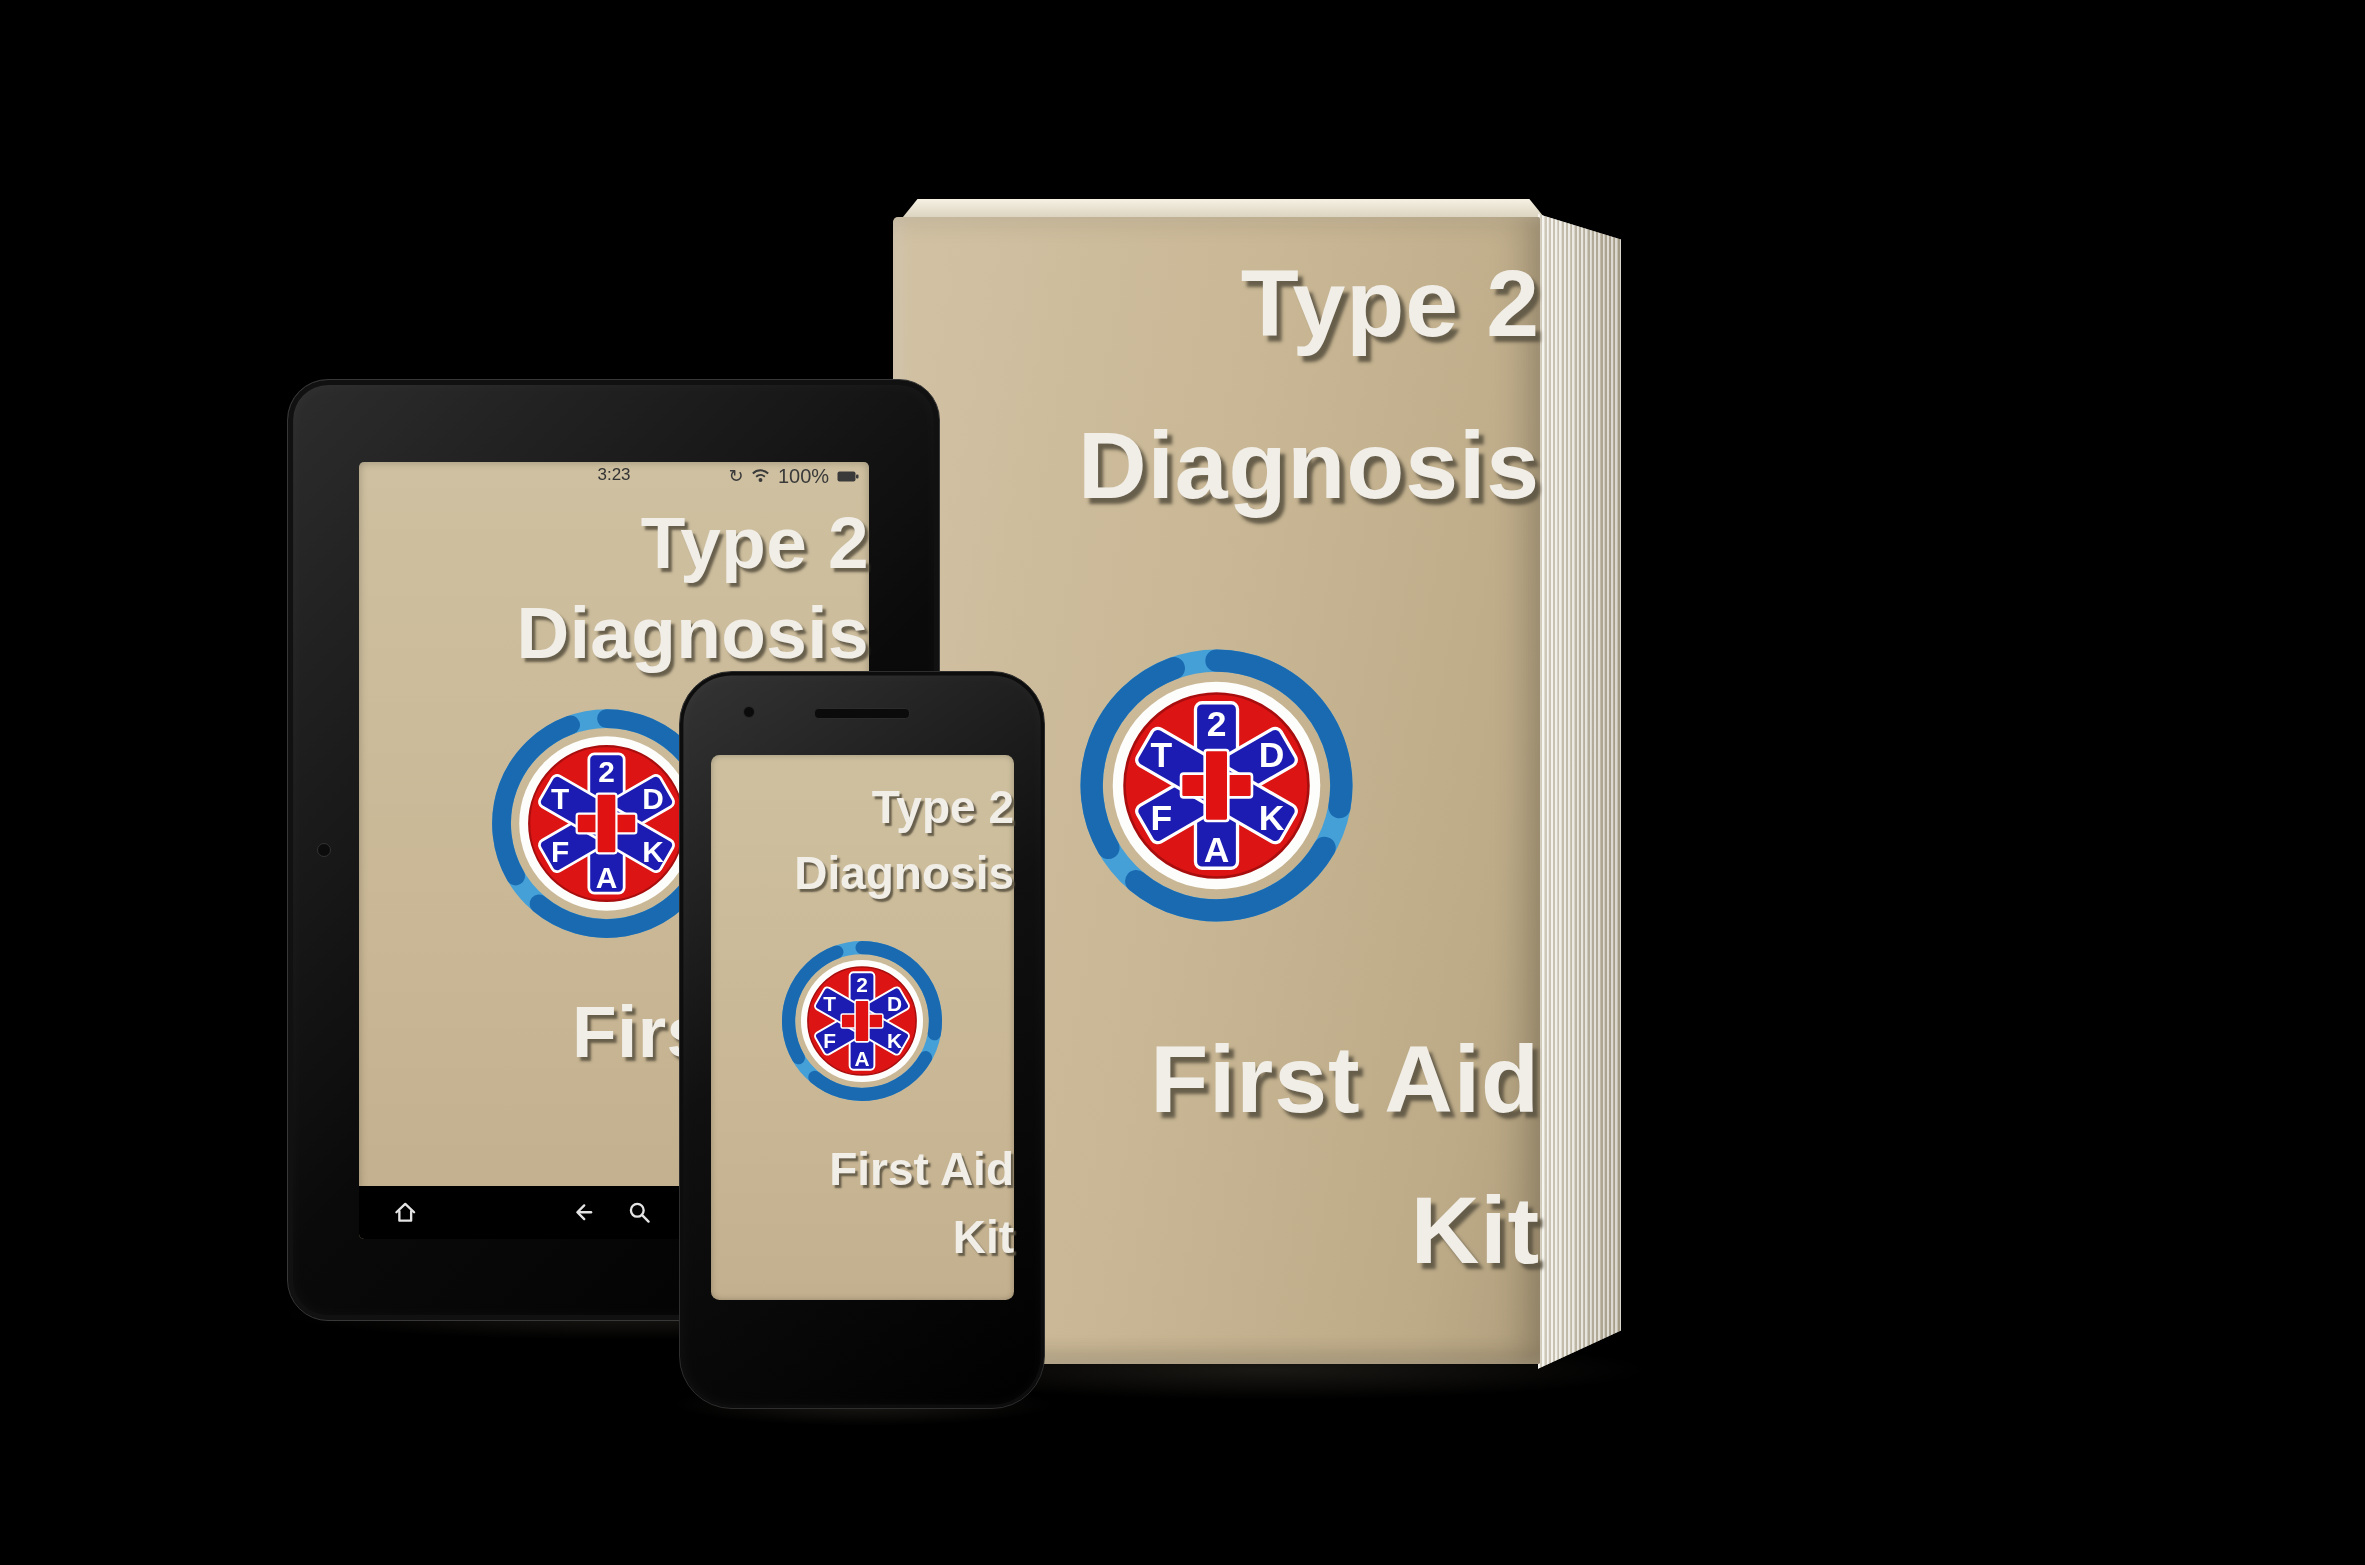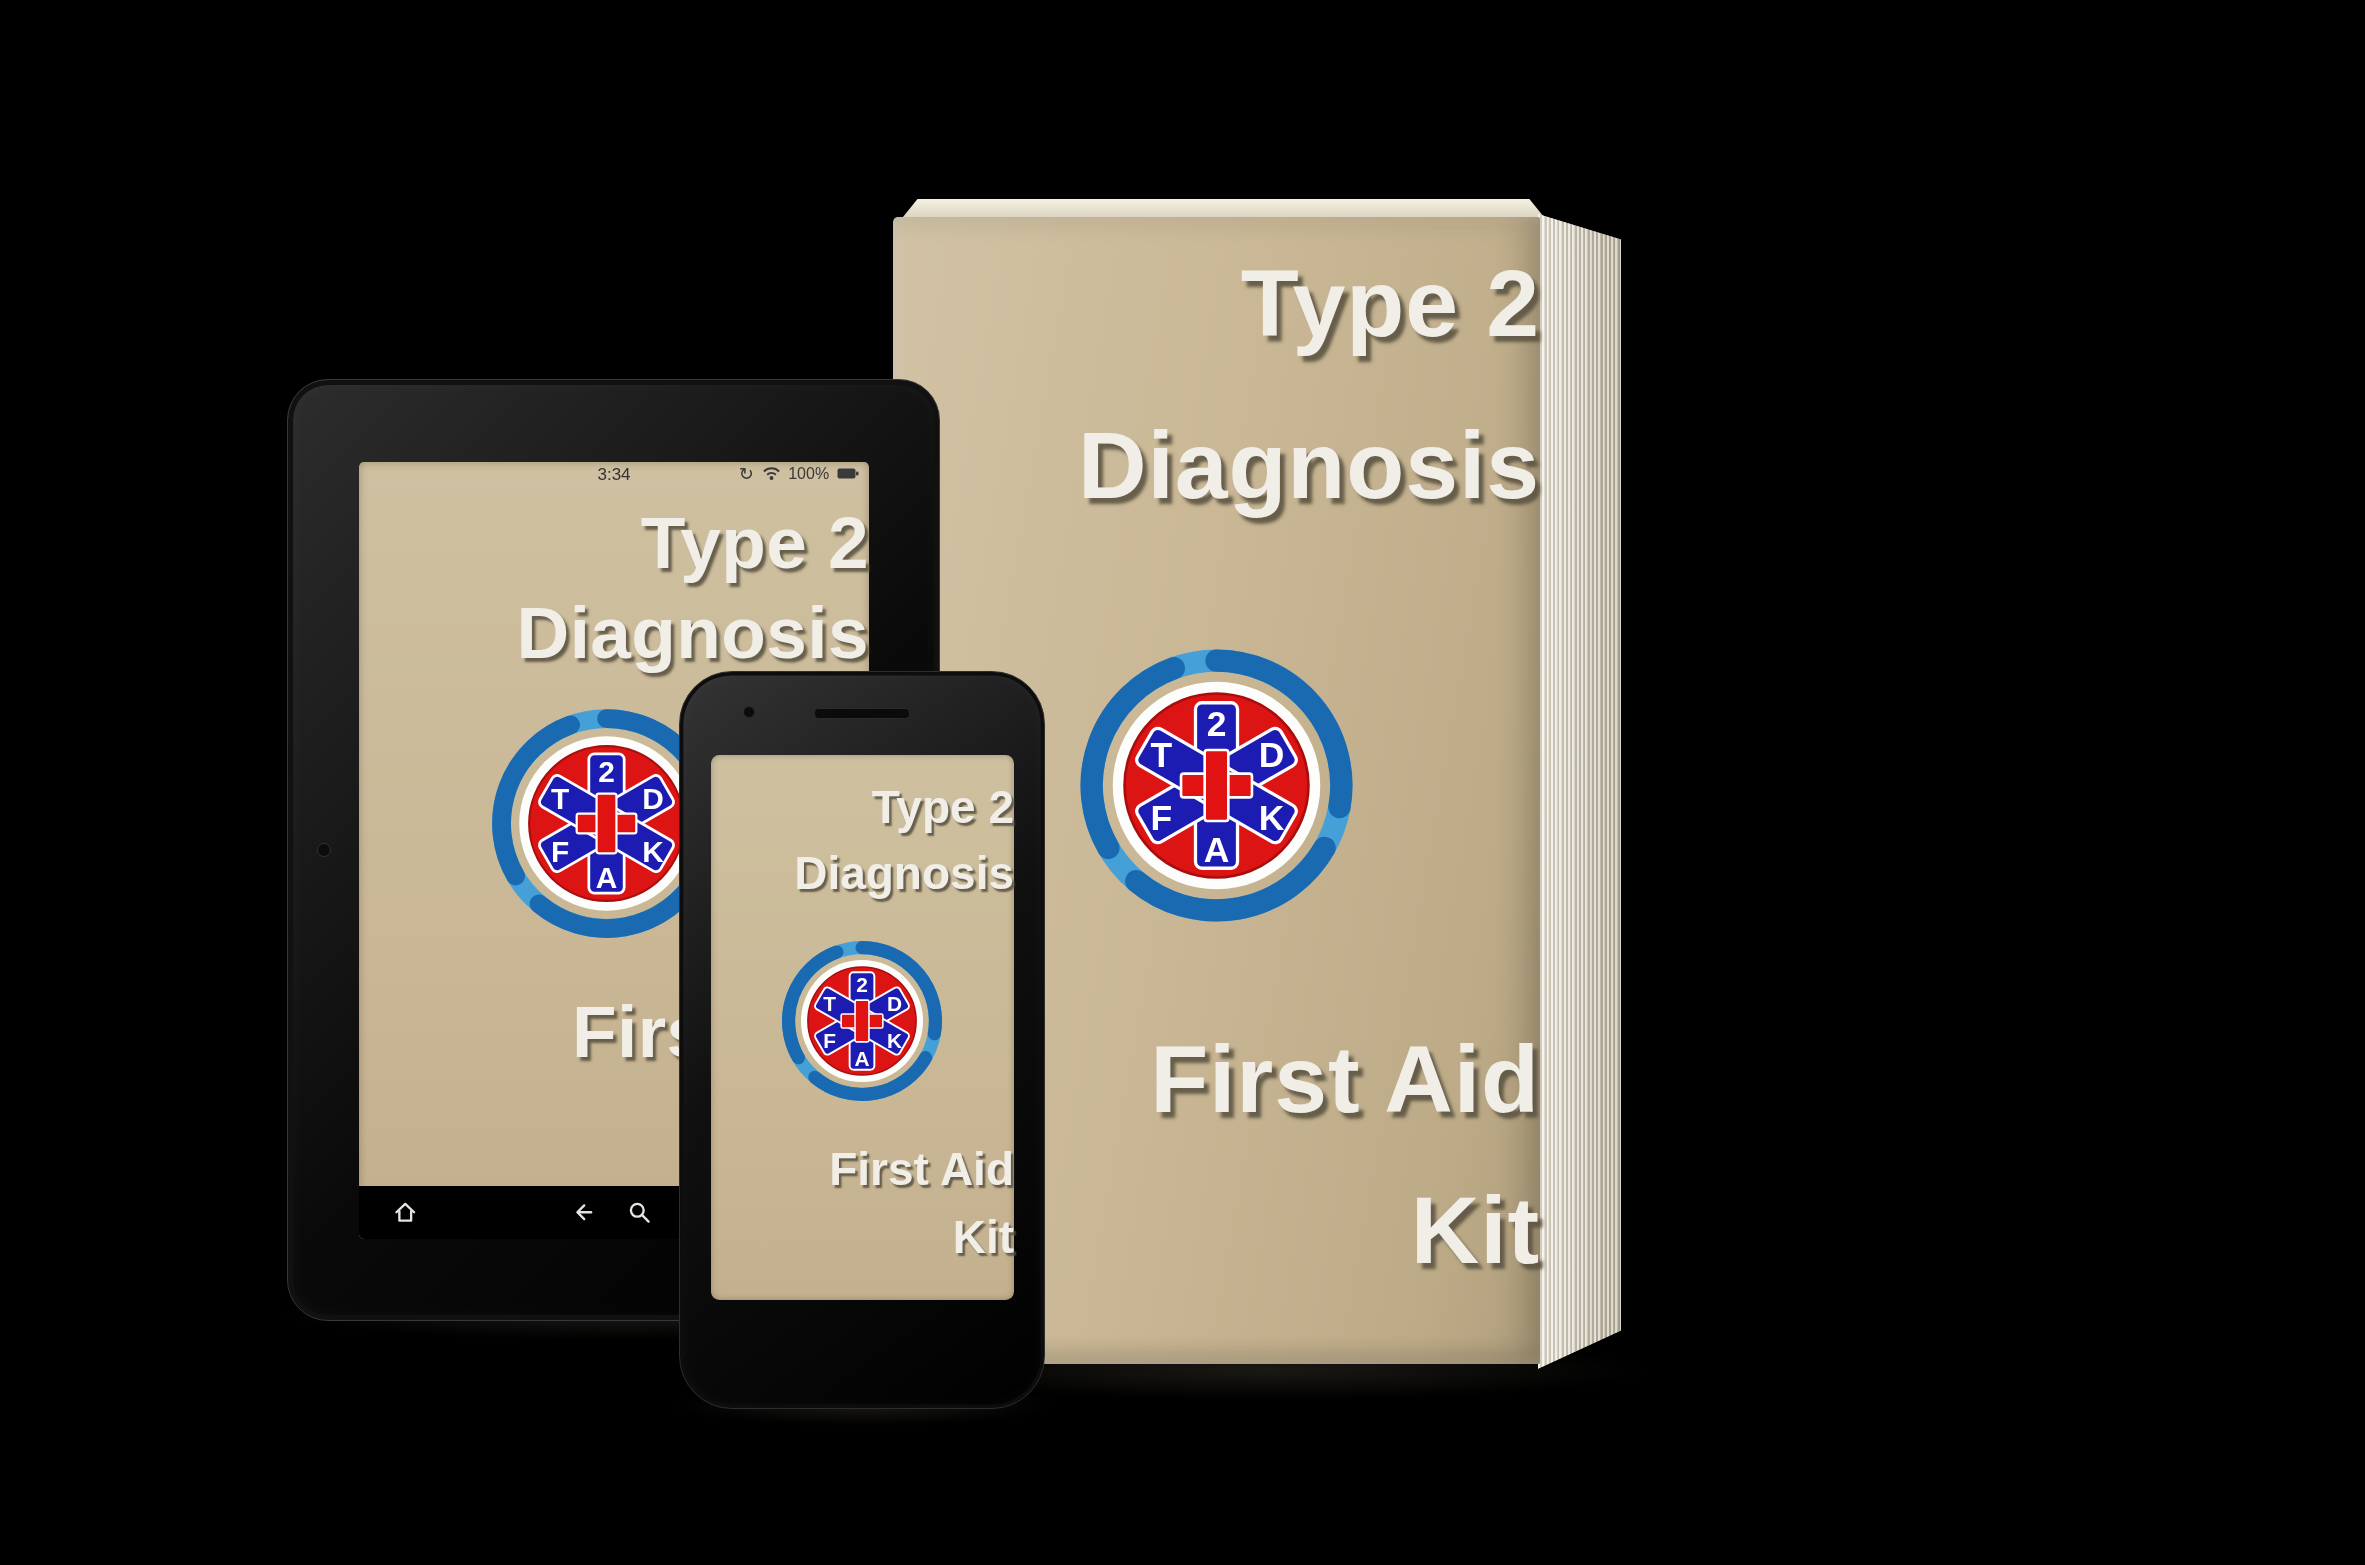--- a/index.html
+++ b/index.html
@@ -68,21 +68,21 @@
   .t-camera{position:absolute;left:29px;top:50%;transform:translateY(-50%);width:12px;height:12px;border-radius:50%;background:#0c0c0c;border:1.7px solid #333;}
   .t-screen{
     position:absolute;left:71px;top:82px;width:510px;height:777px;border-radius:5.1px;
     background:linear-gradient(180deg,#cec0a0, var(--cover-tan,#c9b795) 60%,#c2af8d);
     box-shadow:inset 0 0 8.5px rgba(0,0,0,.25);
   }
   .t-status{position:absolute;left:0;top:0;right:0;height:27px;font-size:17px;color:#333;}
   .t-time{position:absolute;left:50%;top:3.4px;transform:translateX(-50%);font-weight:400;}
   .t-status-icons{position:absolute;right:10.2px;top:2.6px;display:flex;align-items:center;gap:7.7px;}
   .sync-glyph{font-size:18px;color:#3a3a3a;line-height:1;}
-  .t-batt-pct{font-size:16px;color:#3a3a3a;}
+  .t-batt-pct{font-size:20px;color:#3a3a3a;}
   .t-title{top:36px;font-size:73px;line-height:90px;letter-spacing:0.4px;}
   .t-subtitle{top:521px;font-size:73px;line-height:98px;letter-spacing:0.4px;}
   .t-nav{position:absolute;left:0;right:0;bottom:0;height:53px;background:#000;border-radius:0 0 5.1px 5.1px;}
   .t-nav .navbtn{position:absolute;top:50%;transform:translate(-50%,-50%);width:29px;height:29px;display:flex;align-items:center;justify-content:center;cursor:pointer;}
   .navbtn svg{stroke:#e4e4e4;fill:none;stroke-width:2.4;stroke-linecap:round;stroke-linejoin:round;}
 
   
   #phone{
     position:absolute;left:679px;top:671px;width:364px;height:736px;z-index:3;
     border-radius:53px;border:1.7px solid #2e2e2e;
@@ -152,21 +152,21 @@
       <div>Kit</div>
     </div>
   </div>
 </div>
 
 <div id="tablet">
   <div class="t-camera"></div>
   <div class="t-screen">
 
     <div class="t-status">
-      <span class="t-time">3:34</span>
+      <span class="t-time">3:23</span>
       <span class="t-status-icons">
         <span class="sync-glyph">↻</span>
         <svg width="19" height="15.3" viewBox="0 0 16 14">
           <path d="M1 5 A10 10 0 0 1 15 5" fill="none" stroke="#3a3a3a" stroke-width="1.8"></path>
           <path d="M4 8 A6 6 0 0 1 12 8" fill="none" stroke="#3a3a3a" stroke-width="1.8"></path>
           <circle cx="8" cy="11" r="1.8" fill="#3a3a3a"></circle>
         </svg>
         <span class="t-batt-pct">100%</span>
         <svg width="22" height="12.8" viewBox="0 0 22 12">
           <rect x="0.5" y="1" width="18" height="10" rx="2" fill="#3a3a3a"></rect>

